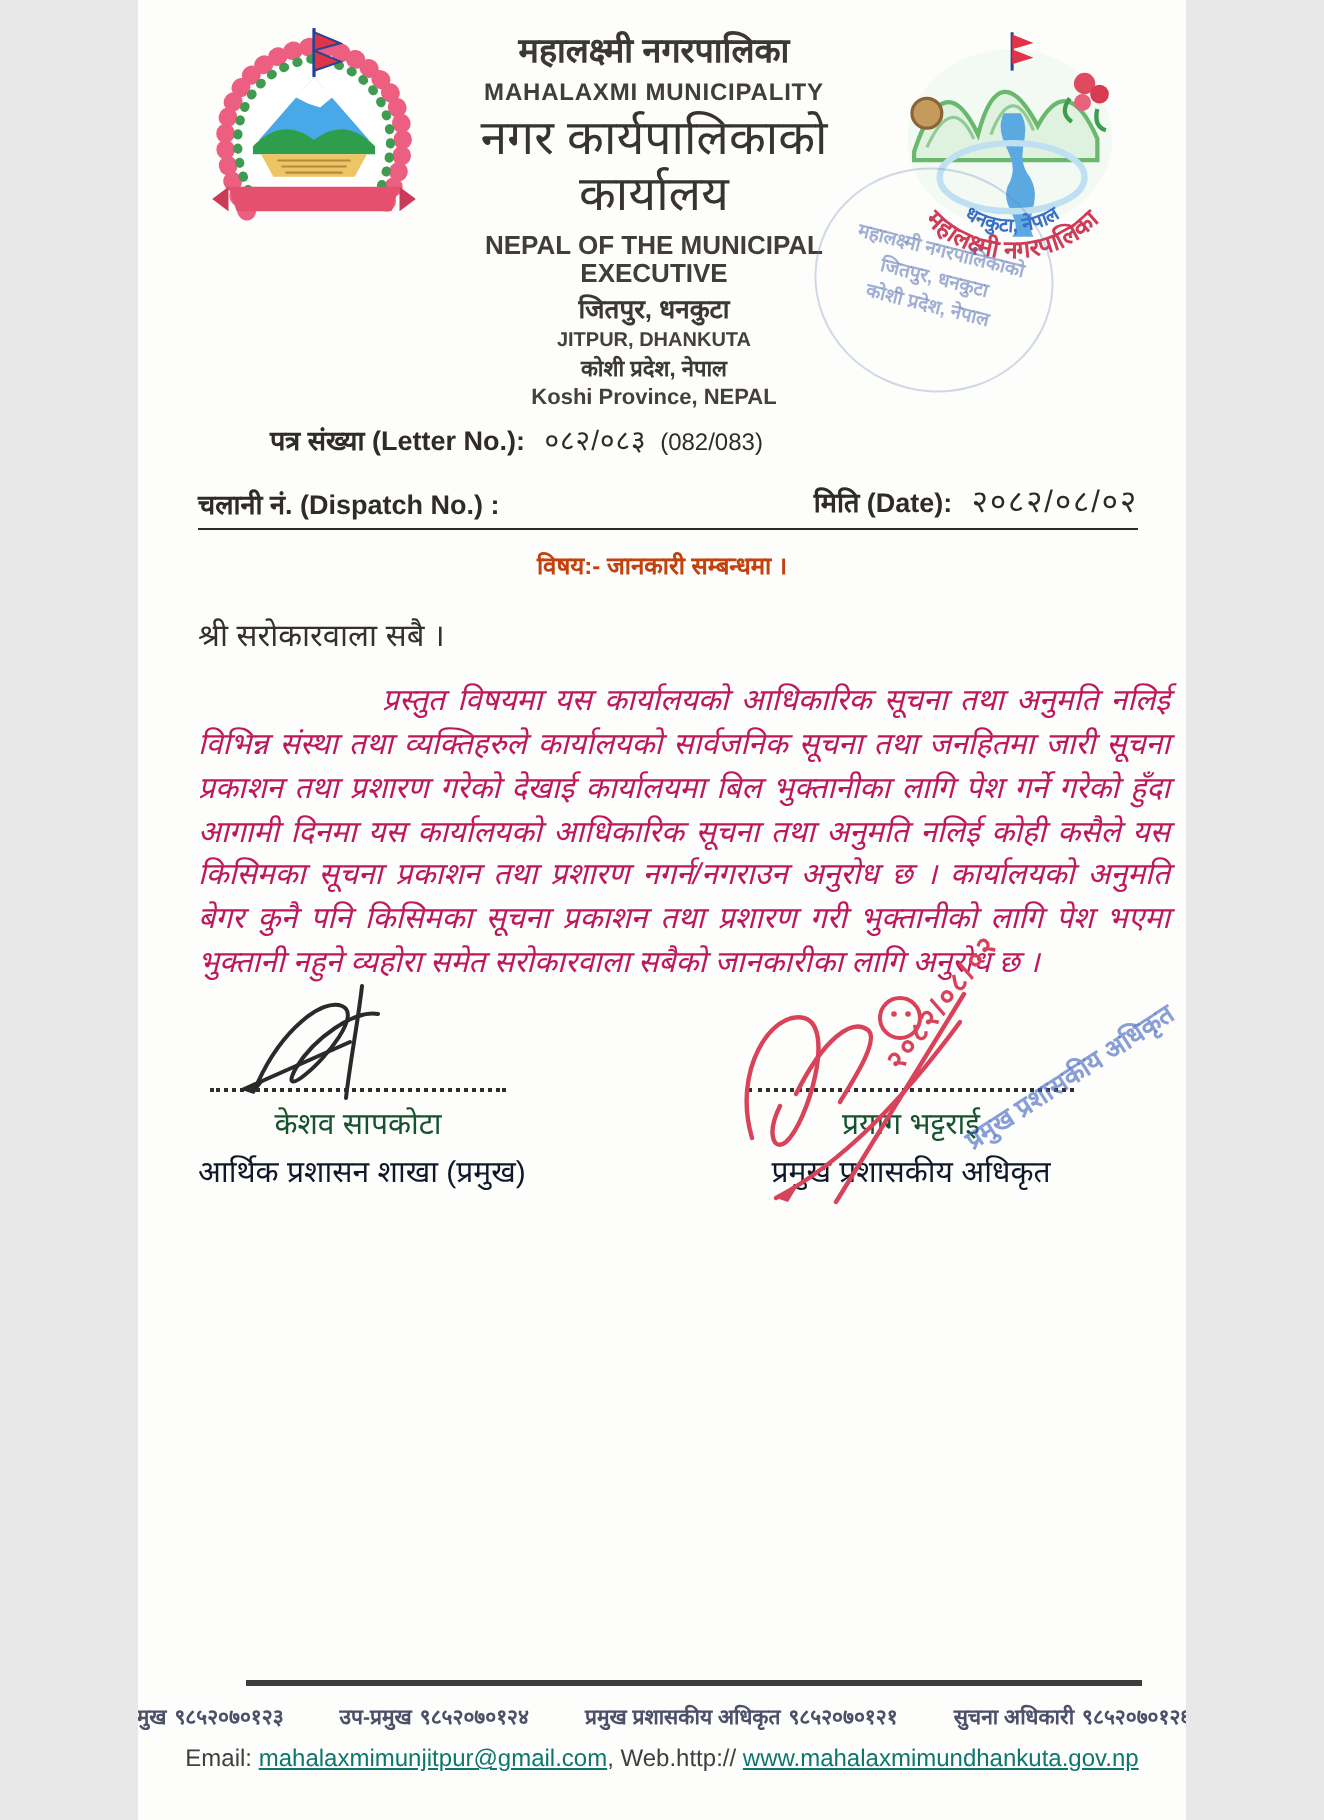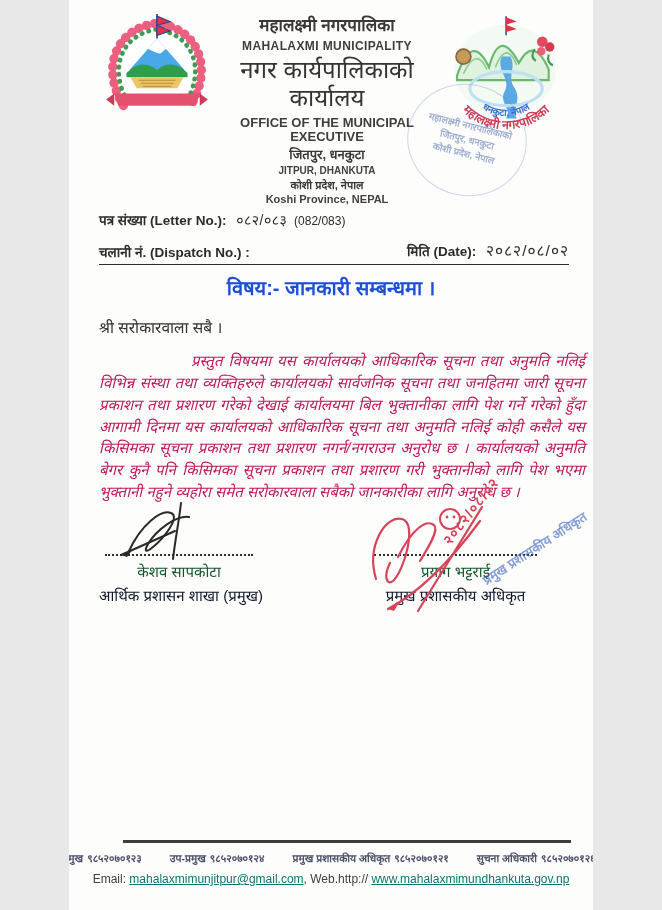--- a/index.html
+++ b/index.html
@@ -31,32 +31,32 @@
     position:absolute; left:338px; top:84px; width:118px; height:110px;
     border:1.5px solid rgba(104,134,188,.30); border-radius:50%;
     transform:rotate(14deg);
     display:flex; flex-direction:column; justify-content:center; align-items:center;
     color:rgba(84,112,176,.55); font-size:9.5px; font-weight:bold; line-height:1.5;
     text-align:center; pointer-events:none;
   }
   
   .meta { margin:4px 24px 0 30px; }
   .row-letter { font-size:13.5px; }
-  .row-letter .lbl { font-weight:bold; }
+  .row-letter .lbl { font-weight:bold;margin-left:36px; }
   .row-letter .val { margin-left:6px; font-size:14px; letter-spacing:.5px; }
   .row-letter .val-en { font-size:12px; margin-left:3px; }
   .row-dispatch {
     margin-top:10px; display:flex; justify-content:space-between; align-items:flex-end;
     border-bottom:1.8px solid #2c2c2c; padding-bottom:3px; font-size:13.5px;
   }
   .row-dispatch .lbl { font-weight:bold; }
   .date-wrap .lbl { font-weight:bold; }
   .date-wrap .val { font-size:15.5px; letter-spacing:1px; margin-left:6px; }
   
-  .subject { text-align:center; margin-top:9px; font-size:20px; font-weight:600; color:#1d4ed8; }
+  .subject { text-align:center; margin-top:9px; font-size:12px; font-weight:600; color:#c2410c; }
   .salutation { margin:15px 30px 0 30px; font-size:15.5px; color:#34302d; }
   .body-par {
     margin:12px 8px 0 30px; font-size:15px; line-height:21.8px;
     text-align:justify; text-indent:92px; color:#be185d;font-style:italic;
   }
   
   .signatures { position:relative; margin-top:6px; height:115px; }
   .sig-block { position:absolute; text-align:center; }
   .sig-left { left:30px; width:160px; }
   .sig-right { right:50px; width:175px; }
@@ -113,21 +113,21 @@
 
       <path d="M18,80 L102,80 L98,92 L22,92 Z" fill="#e5506e"></path>
       <path d="M18,80 L10,86 L18,92 Z" fill="#c93b58"></path>
       <path d="M102,80 L110,86 L102,92 Z" fill="#c93b58"></path>
     </svg>
 
     <div class="header-center">
       <div class="h-np1">महालक्ष्मी नगरपालिका</div>
       <div class="h-en1">MAHALAXMI MUNICIPALITY</div>
       <div class="h-np2">नगर कार्यपालिकाको कार्यालय</div>
-      <div class="h-en2">OFFICE OF THE MUNICIPAL EXECUTIVE</div>
+      <div class="h-en2">NEPAL OF THE MUNICIPAL EXECUTIVE</div>
       <div class="h-np3">जितपुर, धनकुटा</div>
       <div class="h-en3">JITPUR, DHANKUTA</div>
       <div class="h-np4">कोशी प्रदेश, नेपाल</div>
       <div class="h-en4">Koshi Province, NEPAL</div>
     </div>
 
     <svg class="logo-right" viewBox="0 0 130 122">
       <defs>
         <path id="sealArcPath" d="M14,62 A 52,46 0 0 0 118,62"></path>
         <path id="sealArcPath2" d="M36,80 A 32,24 0 0 0 96,80"></path>

